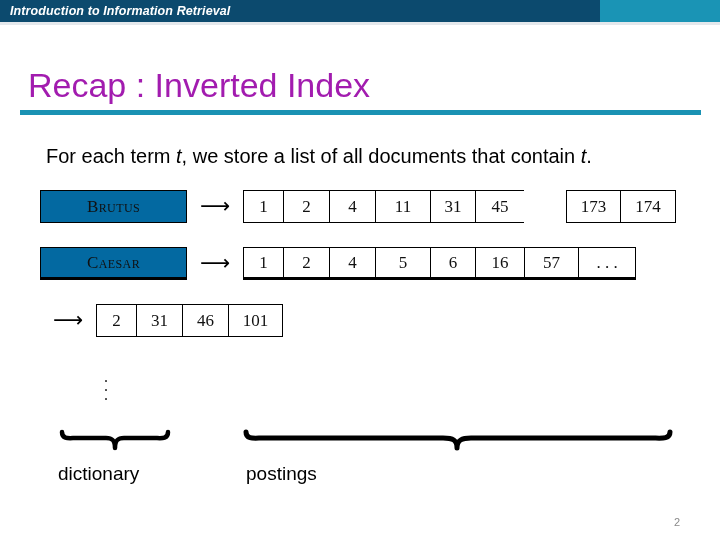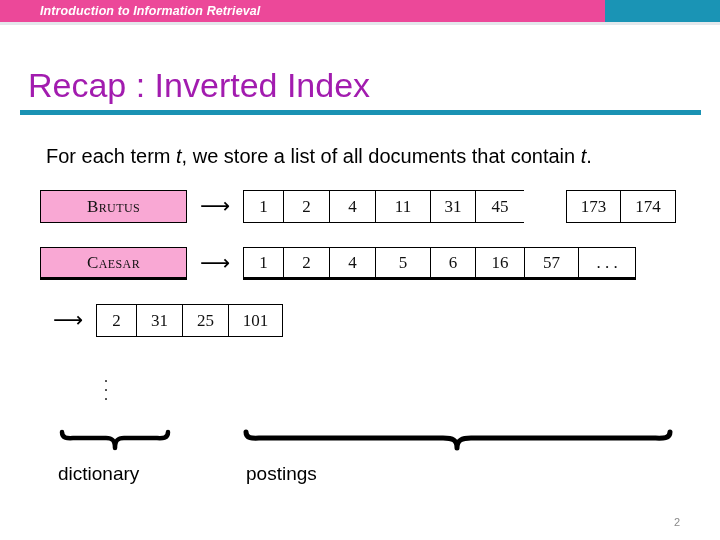--- a/index.html
+++ b/index.html
@@ -17,24 +17,23 @@
 
   
   #banner {
     position: absolute;
     left: 0; top: 0;
     width: 720px; height: 22px;
     display: flex;
   }
   #banner-left {
     width: 600px; height: 22px;
-    background: #ec4899;
-    display: flex;
-    align-items: center;
-    padding-left: 30px;
+    background: #0c4a6e;
+    display: flex;
+    align-items: center;
   }
   #banner-right {
     width: 120px; height: 22px;
     background: #1a94b5;
   }
   #banner-title {
     color: #ffffff;
     font-size: 12.5px;
     font-style: italic;
     font-weight: bold;
@@ -93,21 +92,21 @@
     box-sizing: border-box;
     border: 1.6px solid #000000;
     display: flex;
     align-items: center;
     justify-content: center;
     font-family: "Liberation Serif", serif;
     font-size: 17px;
     font-variant: small-caps;
     letter-spacing: 0.4px;
     color: #111111;
-    background: #f9a8d4;
+    background: #0369a1;
   }
   .term-box.thickbottom { border-bottom-width: 3.4px; }
   .arrow {
     width: 56px;
     display: flex;
     align-items: center;
     justify-content: center;
     font-family: "DejaVu Sans", sans-serif;
     font-size: 21px;
     color: #000000;
@@ -212,21 +211,21 @@
       <div class="cell" style="width:54px;">57</div>
       <div class="cell" style="width:58px;">. . .</div>
     </div>
   </div>
 
   <div class="index-row" style="top:114px;">
     <div class="arrow">⟶</div>
     <div class="postings">
       <div class="cell" style="width:40px;">2</div>
       <div class="cell" style="width:46px;">31</div>
-      <div class="cell" style="width:46px;">25</div>
+      <div class="cell" style="width:46px;">46</div>
       <div class="cell" style="width:55px;">101</div>
     </div>
   </div>
 </div>
 
 <div id="vdots">
   <span>.</span>
   <span>.</span>
   <span>.</span>
 </div>

